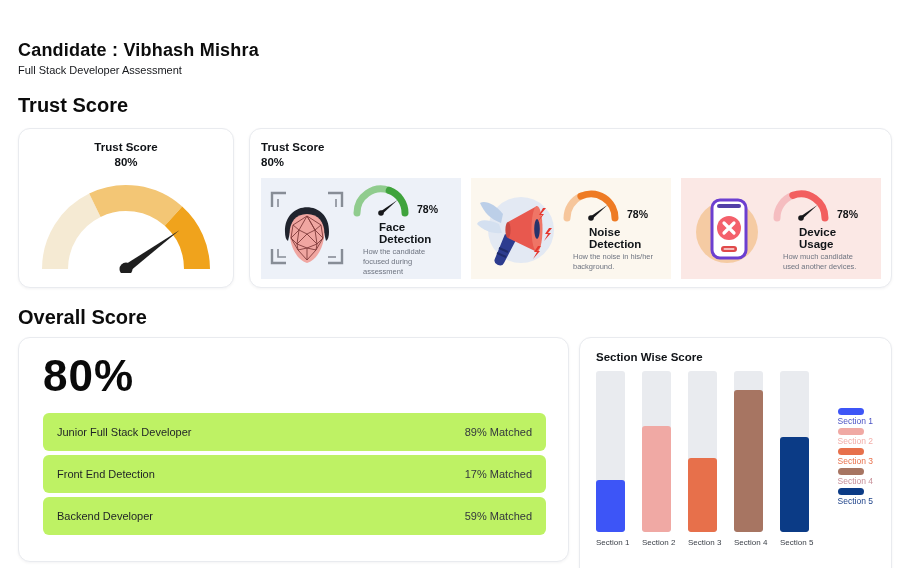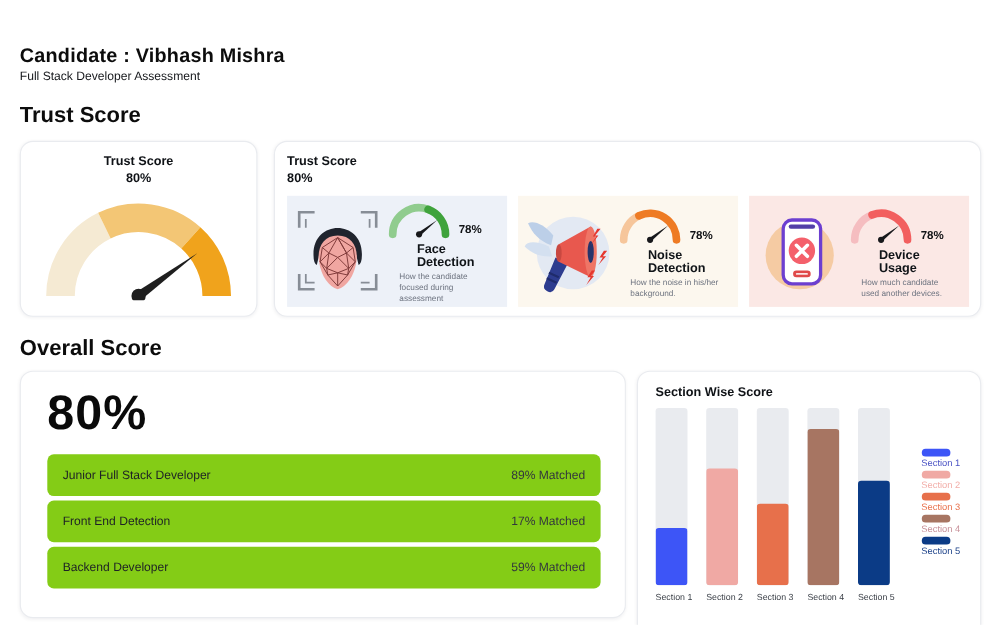--- a/index.html
+++ b/index.html
@@ -20,21 +20,21 @@
   .metric-right{flex:1;min-width:0;padding-right:2px;}
   .mgauge-row{display:flex;align-items:flex-end;gap:2px;}
   .mgauge-row .pct{font-size:10.5px;font-weight:700;padding-bottom:2px;color:#101215;}
   .metric-name{font-size:11.5px;font-weight:700;margin-top:4px;color:#101418;padding-left:28px;}
   .metric-desc{font-size:7.5px;color:#6E7480;line-height:1.35;margin-top:2px;margin-left:12px;}
   .overall-row{display:flex;gap:10px;margin-top:8px;}
   .score-card{width:551px;height:225px;padding:12px 22px 0 24px;}
   .big-score{font-size:44px;font-weight:800;line-height:1;margin-top:4px;letter-spacing:1px;color:#0a0a0a;}
   .suitability{font-size:15px;font-weight:700;margin-top:7px;color:#0e1013;}
   .roles{margin-top:15px;}
-  .role-row{height:38px;background:#84cc16;border-radius:6px;display:flex;align-items:center;justify-content:space-between;padding:0 14px;margin-bottom:4px;font-size:11px;}
+  .role-row{height:38px;background:#bef264;border-radius:6px;display:flex;align-items:center;justify-content:space-between;padding:0 14px;margin-bottom:4px;font-size:11px;}
   .role-label{color:#1E2126;}
   .role-match{color:#33373D;}
   .chart-card{flex:1;height:290px;padding:13px 16px 0 16px;}
   .chart-title{font-size:11.5px;font-weight:700;color:#0f1216;}
   .chart-body{display:flex;margin-top:8px;}
   .bars{display:flex;gap:17px;}
   .bar-col{width:29px;text-align:center;}
   .bar-track{height:161px;background:#E9EBEF;border-radius:3px;position:relative;overflow:hidden;}
   .bar-fill{position:absolute;bottom:0;left:0;right:0;border-radius:3px 3px 2px 2px;}
   .bar-label{font-size:8px;color:#3A3F47;margin-top:6px;white-space:nowrap;}

